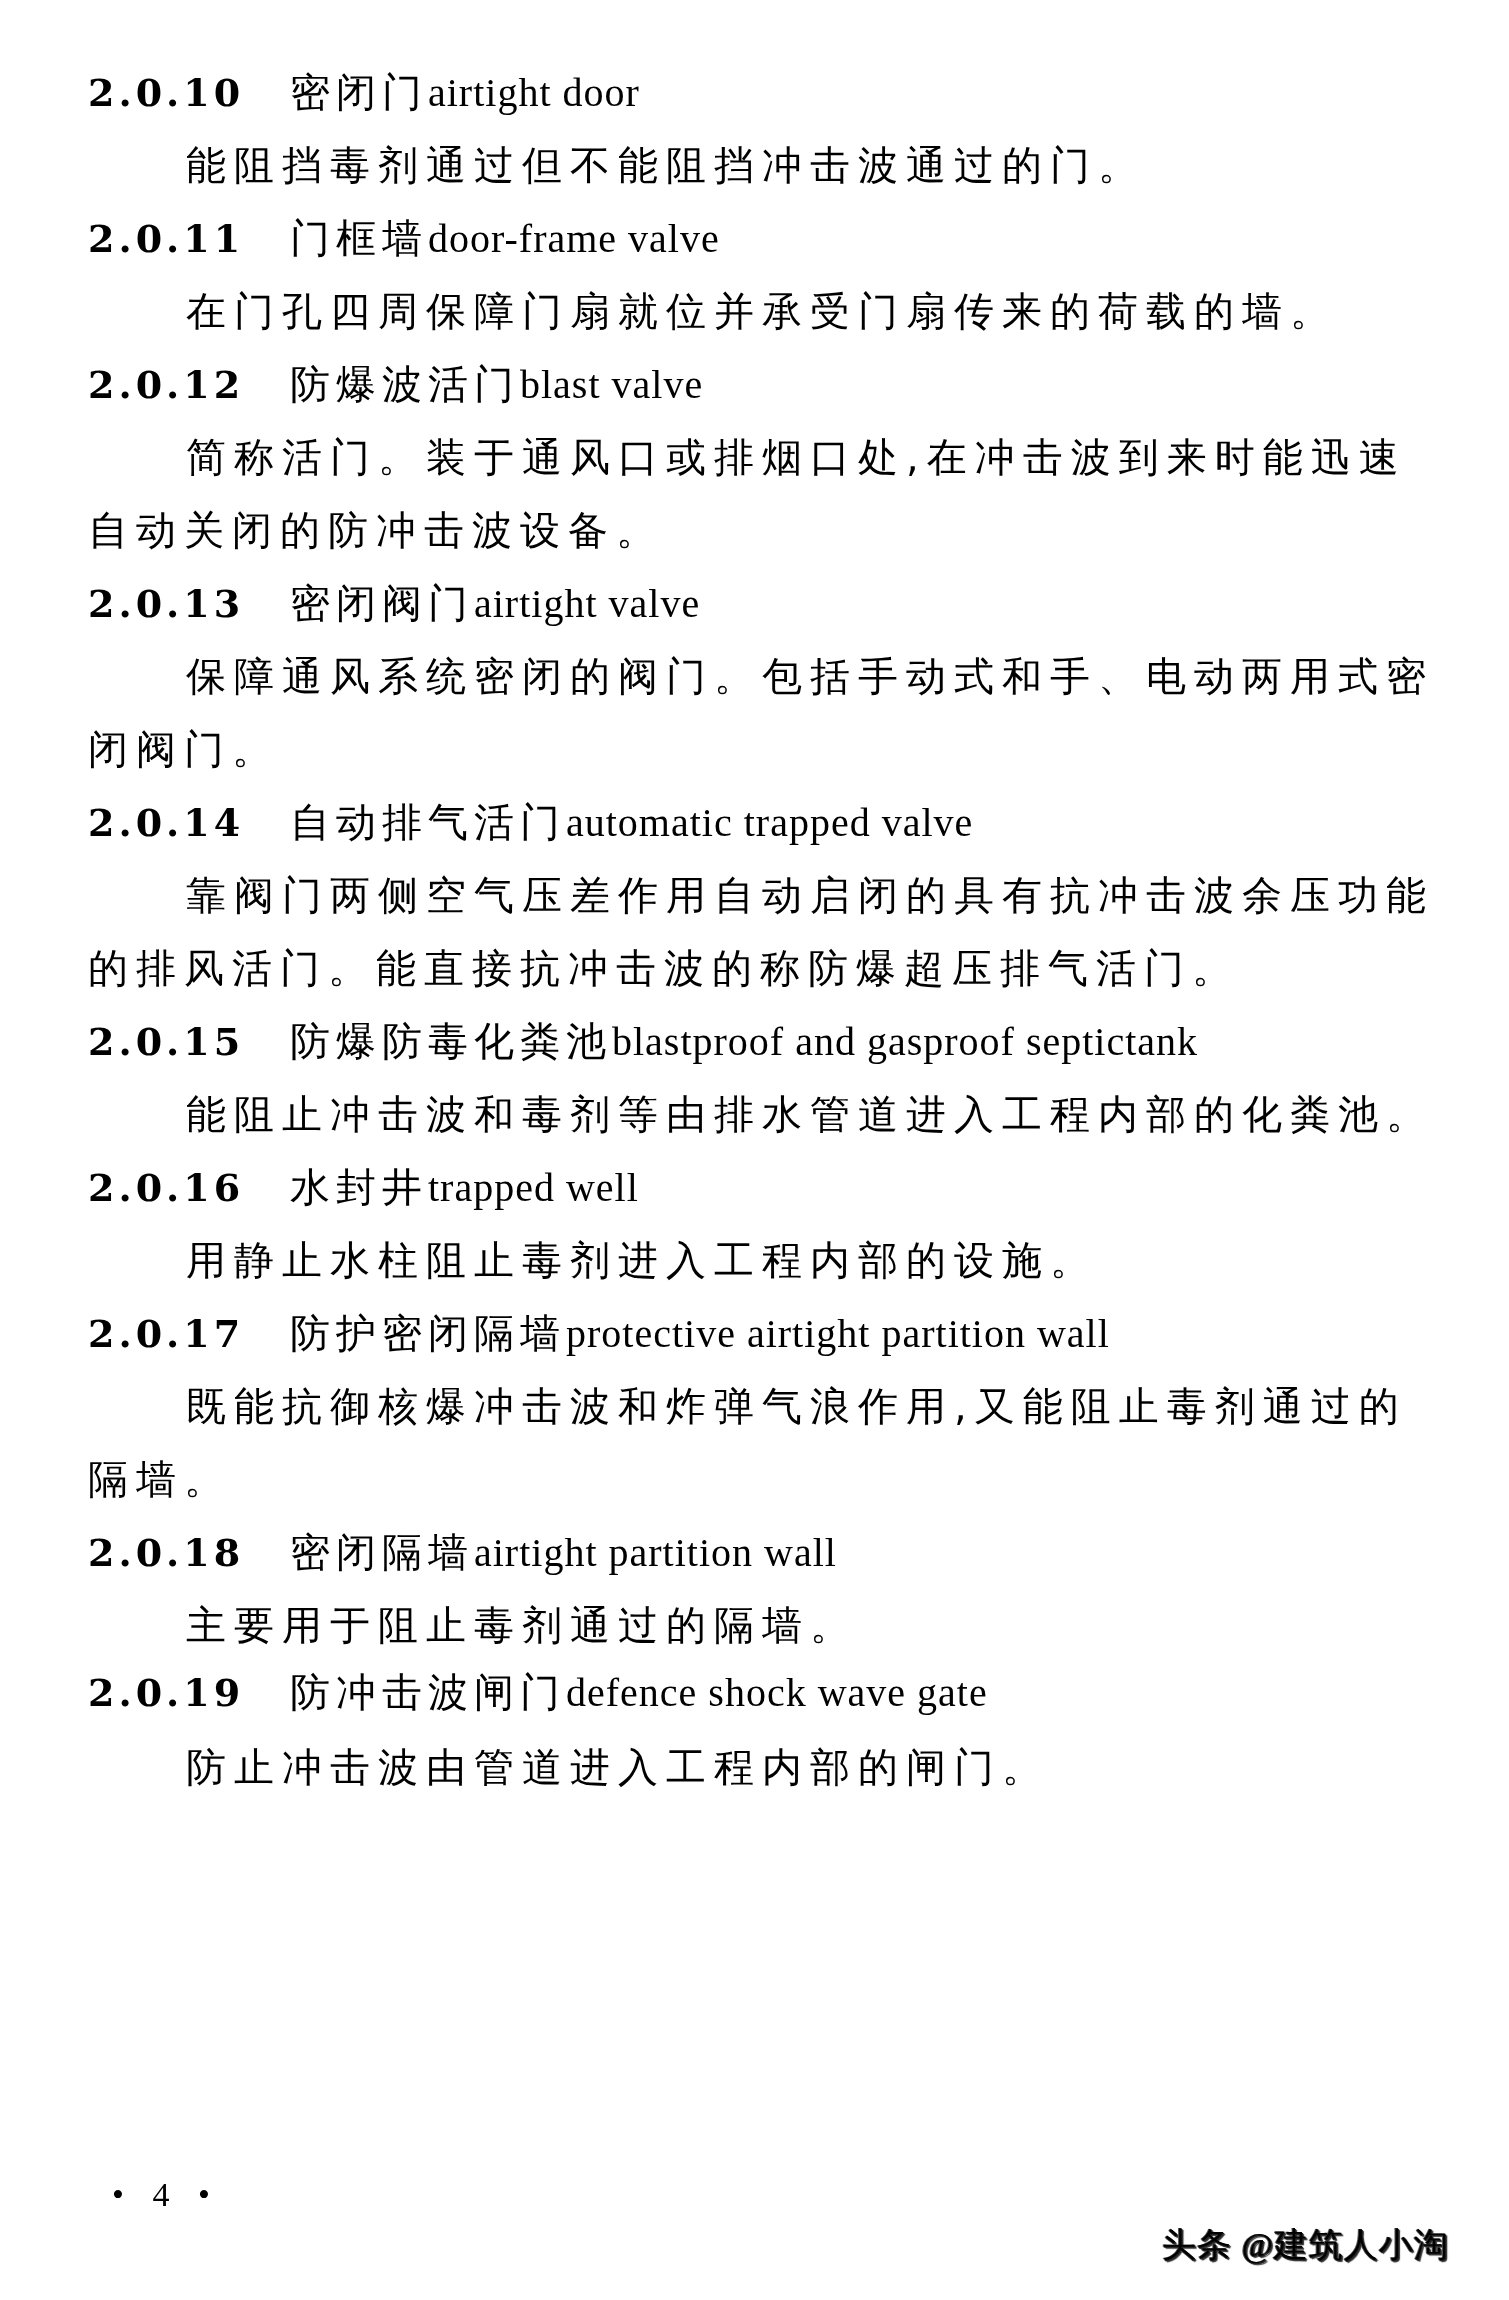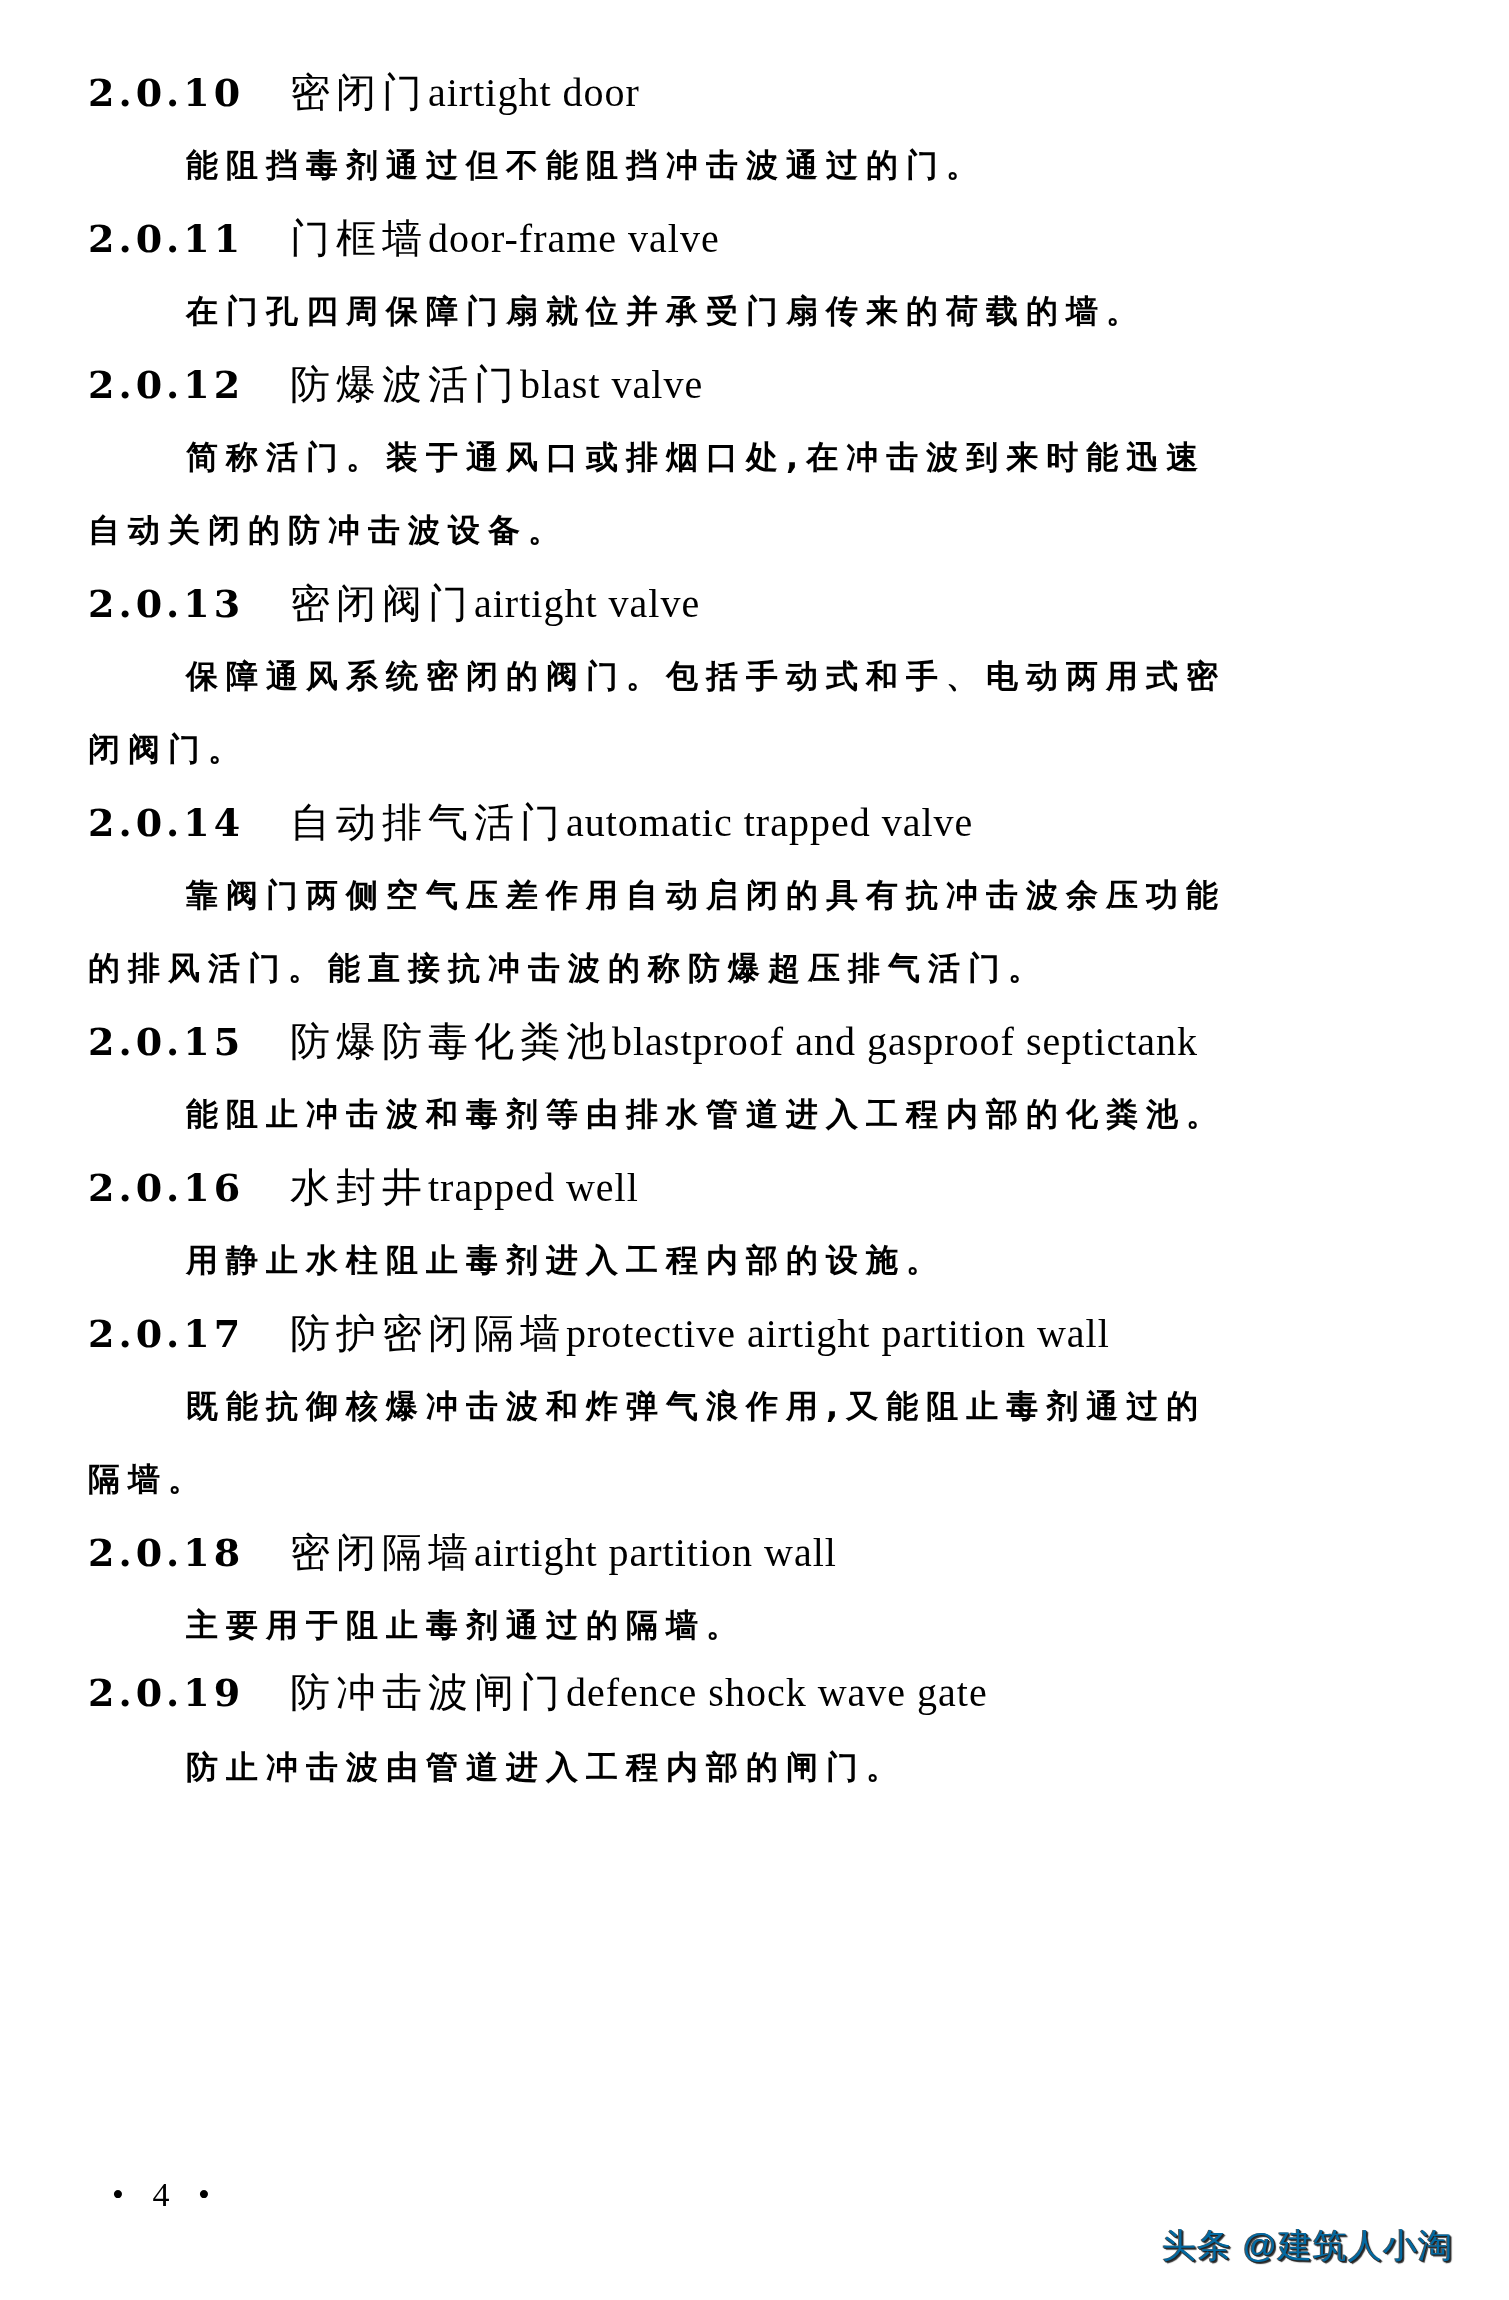--- a/index.html
+++ b/index.html
@@ -2,25 +2,25 @@
 <html><head>
 <meta charset="utf-8">
 <style>
   html, body { margin:0; padding:0; background:#ffffff; }
   body { width:1509px; height:2300px; position:relative; overflow:hidden; color:#000; }
   .page { position:absolute; left:0; top:0; width:1509px; height:2000px; background:#fff; }
   .line { position:absolute; left:0; height:73px; line-height:73px; white-space:nowrap; }
   .num { position:absolute; left:88px; font-family:"DejaVu Serif","Liberation Serif",serif; font-weight:bold; font-size:38px; letter-spacing:4px; }
   .term-en { font-family:"Liberation Serif","DejaVu Serif",serif; font-size:40px; letter-spacing:1px; }
   .cn-wrap { position:absolute; left:290px; }
-  .body-text { position:absolute; font-family:"DejaVu Sans","Liberation Sans",sans-serif; font-size:32px; letter-spacing:8px;font-weight:bold; }
+  .body-text { position:absolute; font-family:"DejaVu Sans","Liberation Sans",sans-serif; font-size:40px; letter-spacing:8px; }
   .indent { left:186px; }
   .cont { left:88px;text-align:center; }
   .pagenum { position:absolute; left:112px; top:2172px; font-family:"Liberation Serif","DejaVu Serif",serif; font-size:34px; line-height:46px; letter-spacing:10px; }
-  .watermark { position:absolute; left:1162px; top:2222px; font-family:Liberation Sans, sans-serif; font-size:34px; line-height:46px; color:#0369a1; letter-spacing:1px;
+  .watermark { position:absolute; left:1162px; top:2222px; font-family:Liberation Serif, serif; font-size:34px; line-height:46px; color:#000000; letter-spacing:1px;
     text-shadow: 1px 1px 0 #222, -1px 0 0 #555, 0 1px 0 #444, 2px 2px 1px #333; text-align: center; }
 </style>
 </head>
 <body>
 
 <div class="page">
 
   <div class="line" style="top:56px">
     <span class="num">2.0.10</span>
     <span class="cn-wrap"><span class="tcn">密闭门</span><span class="term-en">airtight door</span></span>

